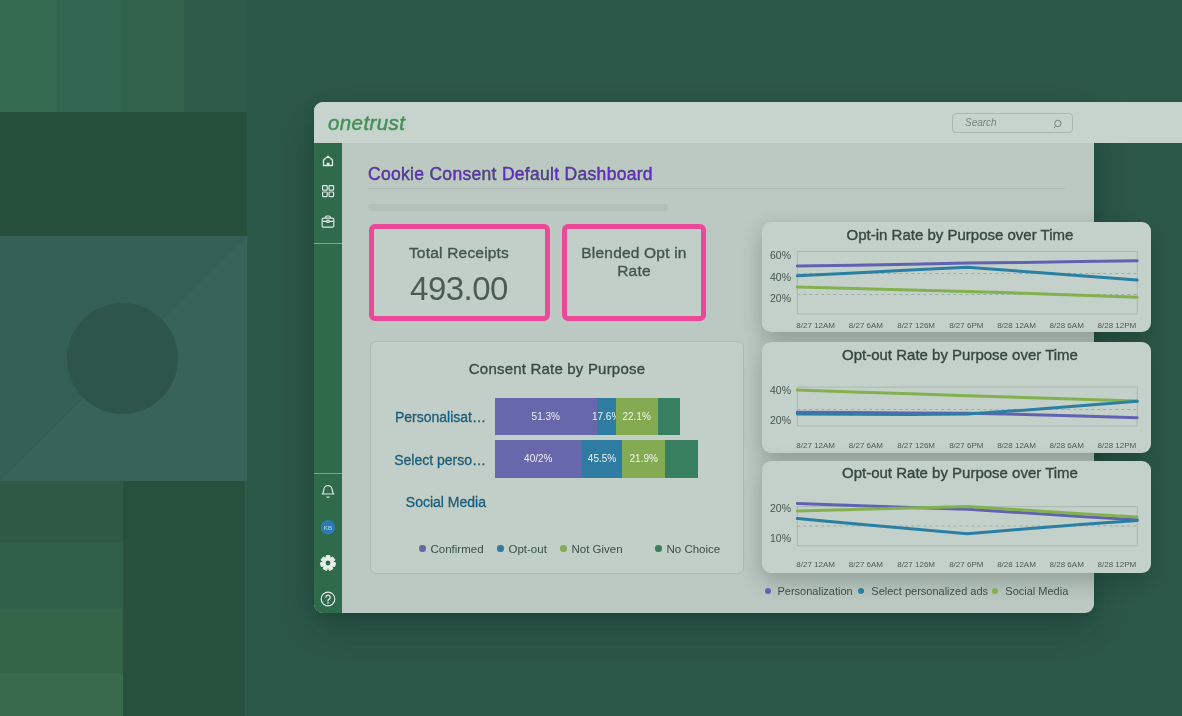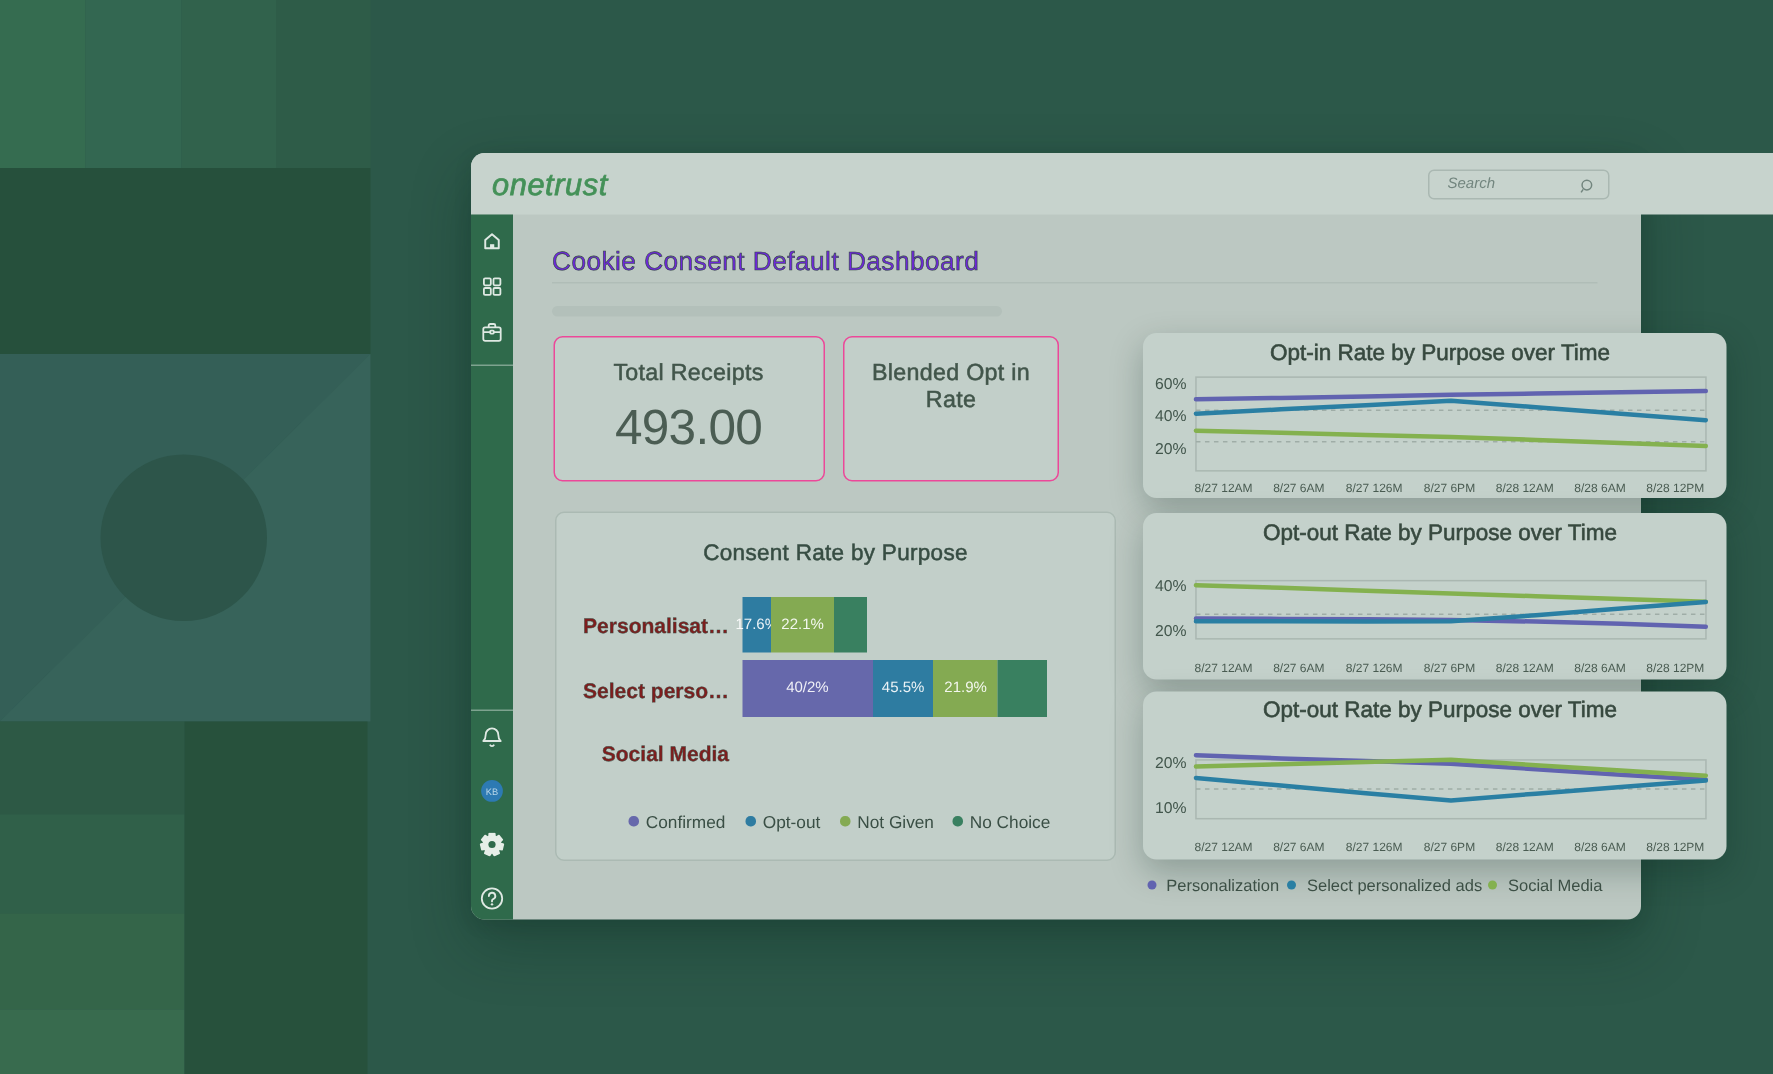--- a/index.html
+++ b/index.html
@@ -21,29 +21,29 @@
 #search svg { position:absolute; right:9px; top:4.5px; }
 #sidebar { position:absolute; left:0; top:41px; width:28px; height:470px; background:#2f6a4b; border-radius:0 0 0 9px; }
 .icon { position:absolute; left:0; width:28px; text-align:center; }
 .sep { position:absolute; left:0; width:28px; height:1px; background:rgba(255,255,255,.35); }
 
 
 #title { position:absolute; left:54px; top:62px; font-size:17.5px; color:#6d28d9; font-weight:500; letter-spacing:.3px; -webkit-text-stroke:.4px #31493f;}
 #rule { position:absolute; left:54px; top:86px; width:697px; height:1px; background:#b0bdb7; }
 #progress { position:absolute; left:54px; top:101.5px; width:300px; height:7px; border-radius:4px; background:#b3c0ba; }
 
-.card { position:absolute; background:#c2cfc9; border:1px solid #ec4899; border-radius:6px; }
+.card { position:absolute; background:#c2cfc9; border:5px solid #ec4899; border-radius:6px; }
 .cardtitle { text-align:center; font-size:15.5px; font-weight:500; color:#42564b; letter-spacing:.2px; -webkit-text-stroke:.35px #42564b; }
 .cardnum { text-align:center; font-size:33px; color:#4b5d53; letter-spacing:-.5px; }
 
 
 #consent { position:absolute; left:56px; top:238.5px; width:374px; height:233.5px;
   background:#c2cfc9; border:1px solid #abbab3; border-radius:6px; }
 #consent h3 { font-size:15px; font-weight:500; color:#374d43; text-align:center; margin-top:18.5px; letter-spacing:.2px; -webkit-text-stroke:.35px #374d43;}
-.blabel { position:absolute; right:260.5px; font-size:14px; font-weight:700; color:#7f1d1d; -webkit-text-stroke:.3px #3c5147; }
+.blabel { position:absolute; right:260.5px; font-size:14px; font-weight:400; color:#0369a1; -webkit-text-stroke:.3px #3c5147; }
 .bar { position:absolute; left:124px; height:37.5px; display:flex; }
 .seg { height:100%; display:flex; align-items:center; justify-content:center;
   font-size:10px; color:rgba(255,255,255,.9); }
 .legend { position:absolute; font-size:11.5px; color:#3a4f45; }
 .dot { display:inline-block; width:6.5px; height:6.5px; border-radius:50%; margin-right:5px; vertical-align:1px; }
 
 
 .ccard { position:absolute; left:762px; width:389px; background:#c4d1cb; border-radius:9px;
   box-shadow:0 8px 22px rgba(8,36,27,.26); }
 .ccard svg { position:absolute; left:0; top:0; }
@@ -147,36 +147,37 @@
   </div>
   <div class="card" style="left:248px; top:122px; width:144px; height:97px;">
     <div class="cardtitle" style="margin-top:15px">Blended Opt in Rate</div>
   </div>
 
   <div id="consent">
     <h3>Consent Rate by Purpose</h3>
 
     <div class="blabel" style="top:67.5px; right:257px;">Personalisat…</div>
     <div class="bar" style="top:56px; width:203.2px;">
+      <div class="seg" style="width:101.6px;background:#6668ab">51.3%</div>
       <div class="seg" style="width:19px;background:#2e7ca1">17.6%</div>
       <div class="seg" style="width:42.1px;background:#84aa52">22.1%</div>
       <div class="seg" style="width:22.2px;background:#398060"></div>
     </div>
     <div class="blabel" style="top:110px; right:257px;">Select perso…</div>
     <div class="bar" style="top:98.5px; width:203.2px;">
       <div class="seg" style="width:86.6px;background:#6668ab">40/2%</div>
       <div class="seg" style="width:40.9px;background:#2e7ca1">45.5%</div>
       <div class="seg" style="width:42.5px;background:#84aa52">21.9%</div>
       <div class="seg" style="width:33.2px;background:#398060"></div>
     </div>
     <div class="blabel" style="top:152px; right:257px;">Social Media</div>
     <div class="legend" style="left:48px; top:201px;"><span class="dot" style="background:#6668ab"></span>Confirmed</div>
     <div class="legend" style="left:126px; top:201px;"><span class="dot" style="background:#2e7ca1"></span>Opt-out</div>
     <div class="legend" style="left:189px; top:201px;"><span class="dot" style="background:#84aa52"></span>Not Given</div>
-    <div class="legend" style="left:252px; top:201px;padding-left:12px;"><span class="dot" style="background:#398060"></span>No Choice</div>
+    <div class="legend" style="left:272px; top:201px;padding-left:12px;"><span class="dot" style="background:#398060"></span>No Choice</div>
   </div>
 </div>
 
 <div class="ccard" id="cardA" style="top:221.5px; height:110.5px;text-align:right;">
     <svg width="389" height="110.5" viewBox="0 0 389 110.5" font-family="Liberation Sans, sans-serif">
 <text x="198" y="18" text-anchor="middle" font-size="15" font-weight="500" fill="#37493f" stroke="#37493f" stroke-width=".4">Opt-in Rate by Purpose over Time</text>
 <rect x="35.3" y="29.4" width="340" height="62.5" fill="none" stroke="#aab7b1" stroke-width="1"></rect>
 <text x="29" y="37.4" text-anchor="end" font-size="10.5" fill="#42564c">60%</text>
 <text x="29" y="58.9" text-anchor="end" font-size="10.5" fill="#42564c">40%</text>
 <text x="29" y="80.4" text-anchor="end" font-size="10.5" fill="#42564c">20%</text>

